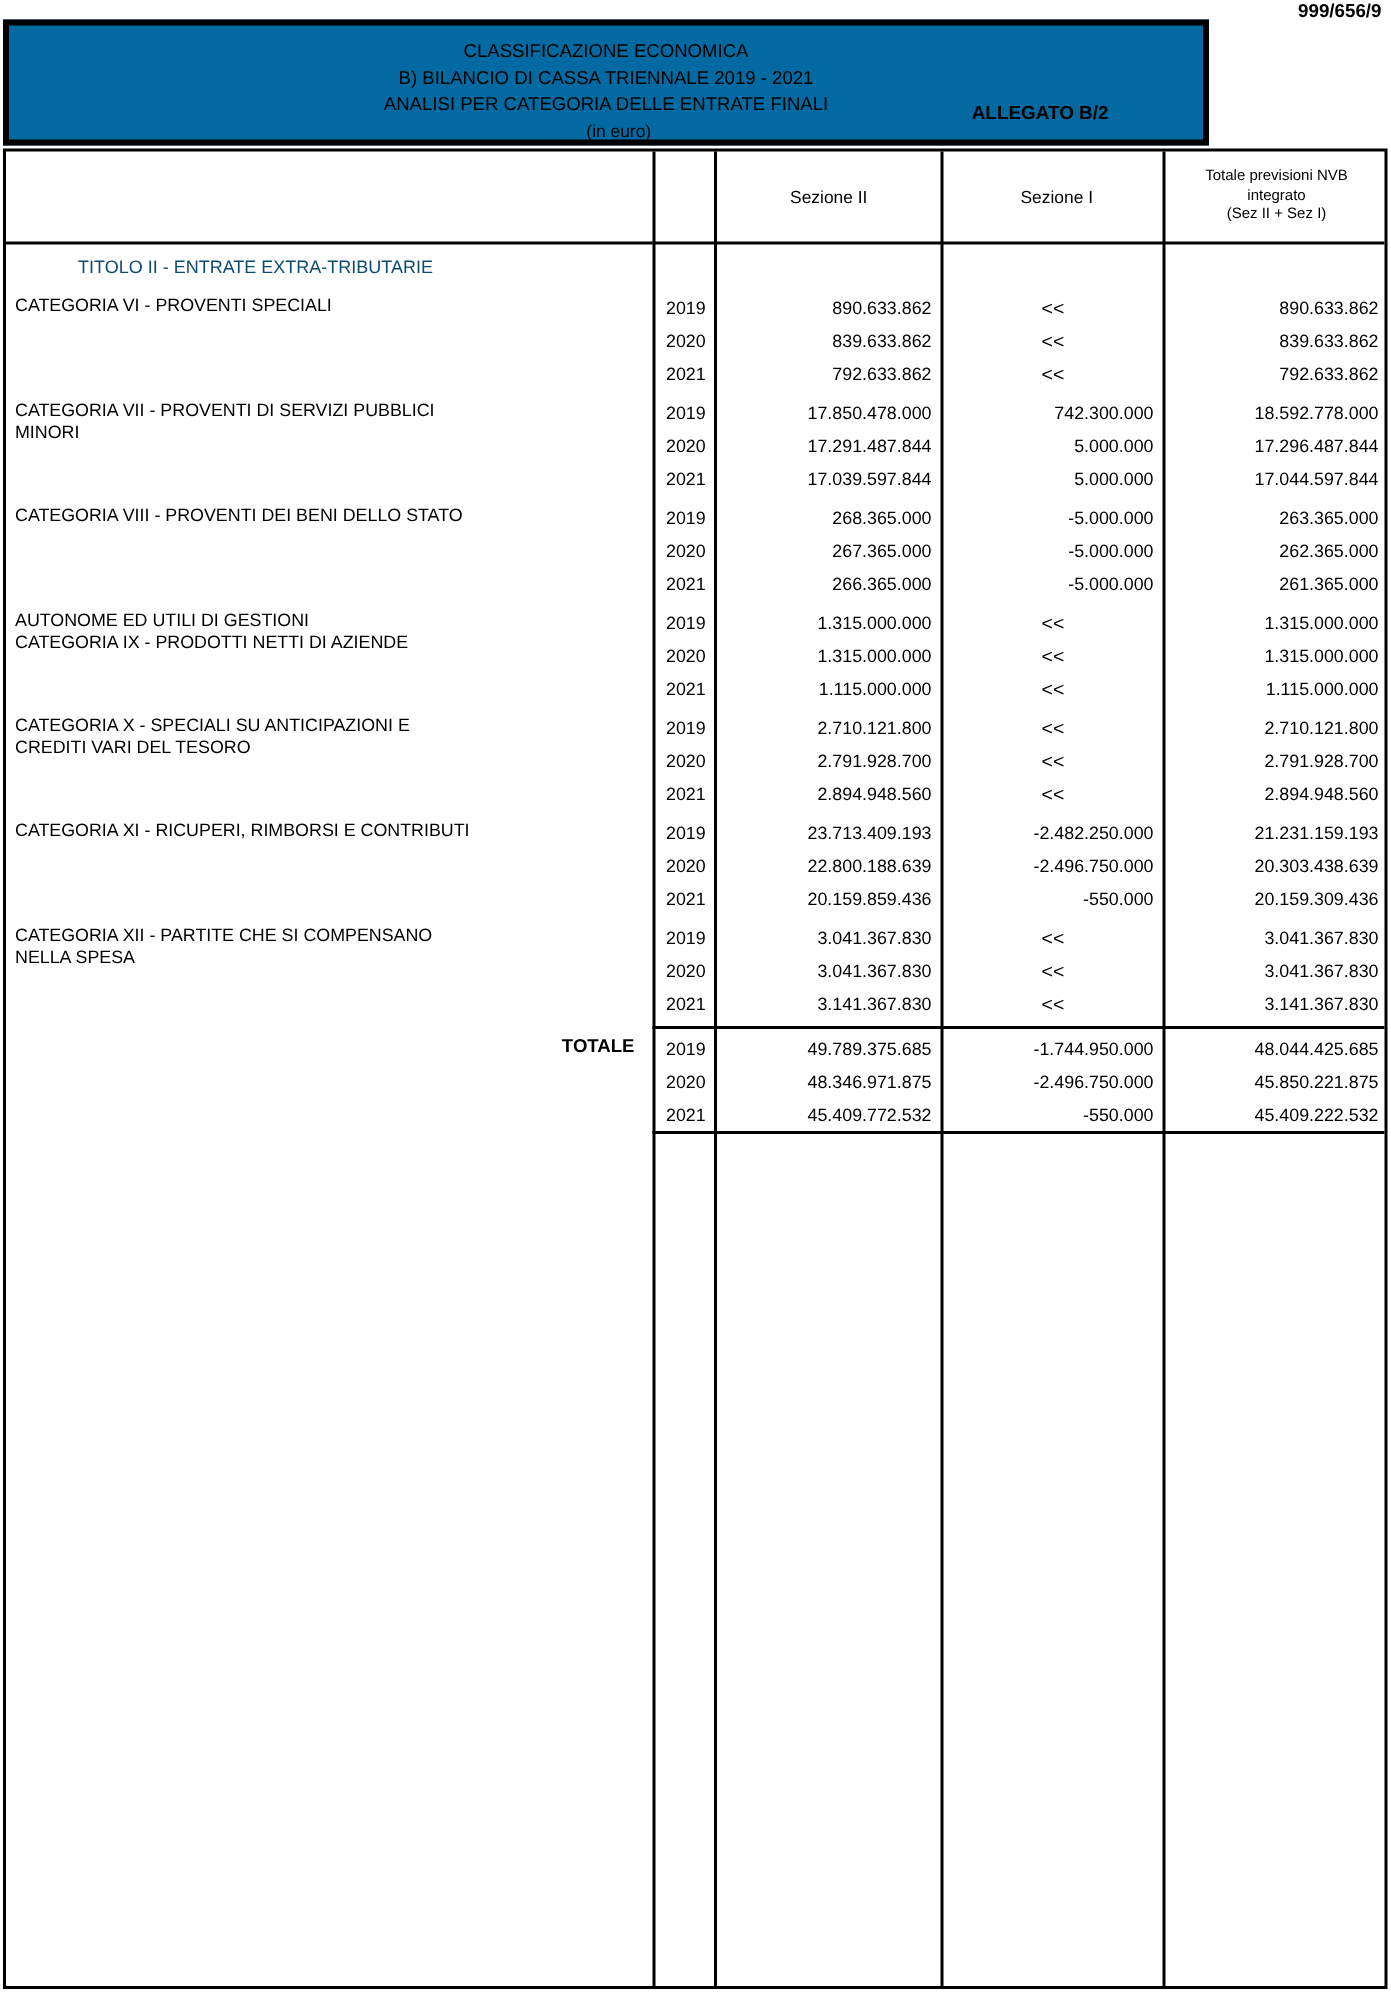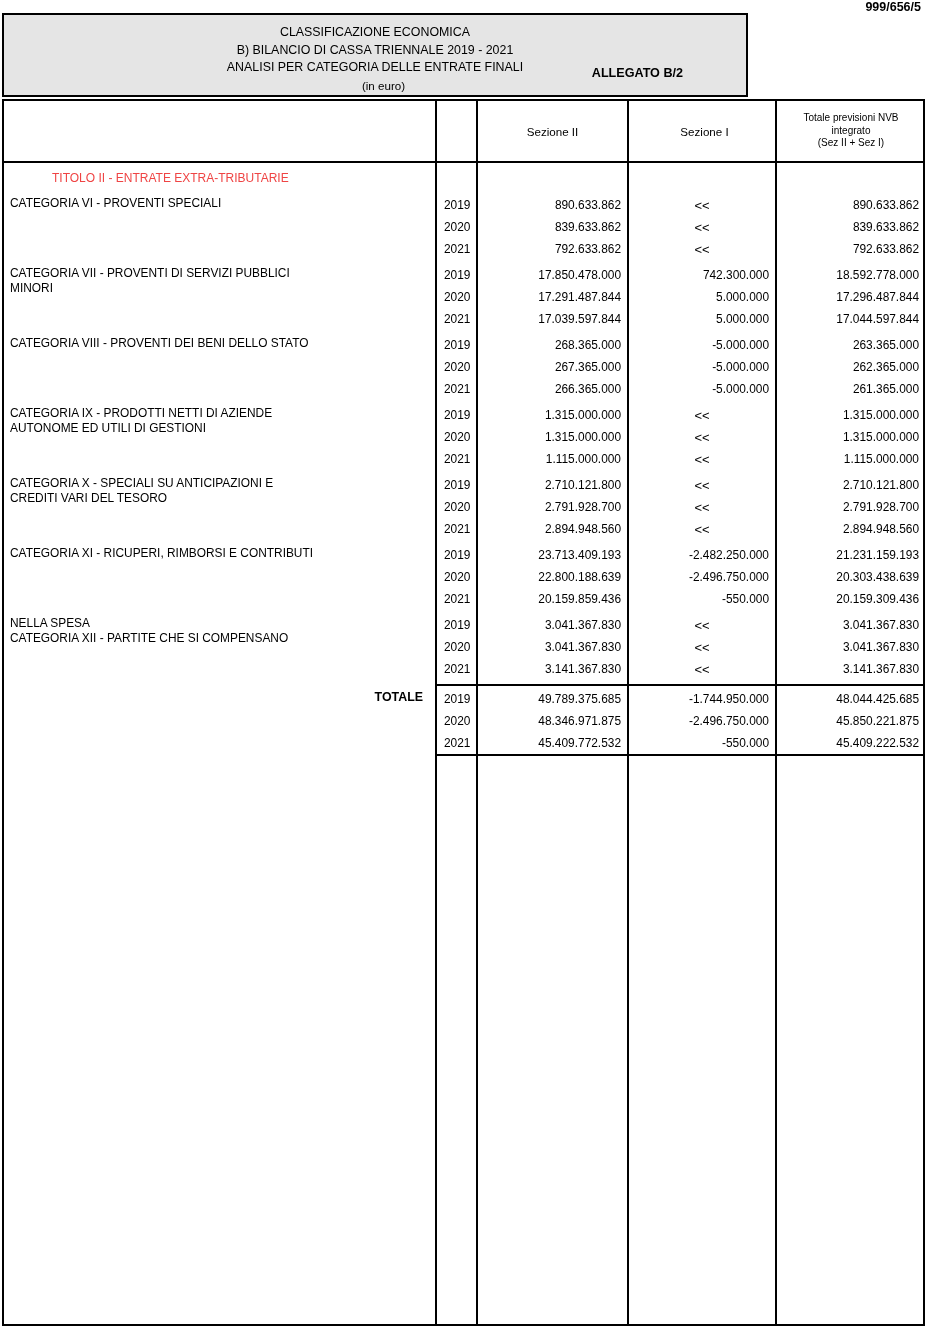--- a/index.html
+++ b/index.html
@@ -23,23 +23,23 @@
     font-size: 12.5px;
     font-weight: bold;
     color: #000;
     letter-spacing: 0px;
   }
 
   
   .title-box {
     position: absolute;
     left: 2px; top: 13px;
-    width: 746px; height: 84px;
-    border: 2px solid #000000;
-    background: #e5e5e5;
+    width: 804px; height: 84px;
+    border: 4px solid #000000;
+    background: #0369a1;
   }
   .title-lines {
     position: absolute;
     left: 0; top: 9px;
     width: 100%;
     text-align: center;
   }
   .title-lines .tl {
     font-size: 12.4px;
     line-height: 17.5px;
@@ -117,21 +117,21 @@
 
   .titolo-row {
     position: absolute;
     left: 0; top: 0;
     width: 431px;
     height: 29px;
     display: flex;
     align-items: center;
     padding-left: 48px;
     font-size: 12px;
-    color: #ef4444;
+    color: #0c4a6e;
     white-space: nowrap;
   }
 
   
   .group { position: absolute; left: 0; right: 0; }
 
   .g-label {
     position: absolute;
     left: 6px;
     top: 0;
@@ -182,21 +182,21 @@
     left: 431px; right: 0;
     height: 2px;
     background: #000;
   }
 </style>
 </head>
 <body>
 
 <div id="page">
 
-  <div class="doc-code">999/656/5</div>
+  <div class="doc-code">999/656/9</div>
 
   <div class="title-box">
     <div class="title-lines">
       <div class="tl">CLASSIFICAZIONE ECONOMICA</div>
       <div class="tl">B) BILANCIO DI CASSA TRIENNALE 2019 - 2021</div>
       <div class="tl">ANALISI PER CATEGORIA DELLE ENTRATE FINALI</div>
       <div class="tl sub">(in euro)</div>
     </div>
     <div class="allegato">ALLEGATO B/2</div>
   </div>
@@ -288,22 +288,22 @@
             </div>
             <div class="yrow" style="top: 44px;">
               <div class="cell c-year">2021</div>
               <div class="cell c-s2">266.365.000</div>
               <div class="cell c-s1">-5.000.000</div>
               <div class="cell c-tot">261.365.000</div>
             </div>
           </div>
           <div class="group" style="top: 241px;">
             <div class="g-label" style="top: 2px;">
+              <div>AUTONOME ED UTILI DI GESTIONI</div>
               <div>CATEGORIA IX - PRODOTTI NETTI DI AZIENDE</div>
-              <div>AUTONOME ED UTILI DI GESTIONI</div>
             </div>
             <div class="yrow" style="top: 0px;">
               <div class="cell c-year">2019</div>
               <div class="cell c-s2">1.315.000.000</div>
               <div class="cell c-s1 mark">&lt;&lt;</div>
               <div class="cell c-tot">1.315.000.000</div>
             </div>
             <div class="yrow" style="top: 22px;">
               <div class="cell c-year">2020</div>
               <div class="cell c-s2">1.315.000.000</div>
@@ -359,22 +359,22 @@
             </div>
             <div class="yrow" style="top: 44px;">
               <div class="cell c-year">2021</div>
               <div class="cell c-s2">20.159.859.436</div>
               <div class="cell c-s1">-550.000</div>
               <div class="cell c-tot">20.159.309.436</div>
             </div>
           </div>
           <div class="group" style="top: 451px;">
             <div class="g-label" style="top: 2px;">
+              <div>CATEGORIA XII - PARTITE CHE SI COMPENSANO</div>
               <div>NELLA SPESA</div>
-              <div>CATEGORIA XII - PARTITE CHE SI COMPENSANO</div>
             </div>
             <div class="yrow" style="top: 0px;">
               <div class="cell c-year">2019</div>
               <div class="cell c-s2">3.041.367.830</div>
               <div class="cell c-s1 mark">&lt;&lt;</div>
               <div class="cell c-tot">3.041.367.830</div>
             </div>
             <div class="yrow" style="top: 22px;">
               <div class="cell c-year">2020</div>
               <div class="cell c-s2">3.041.367.830</div>

